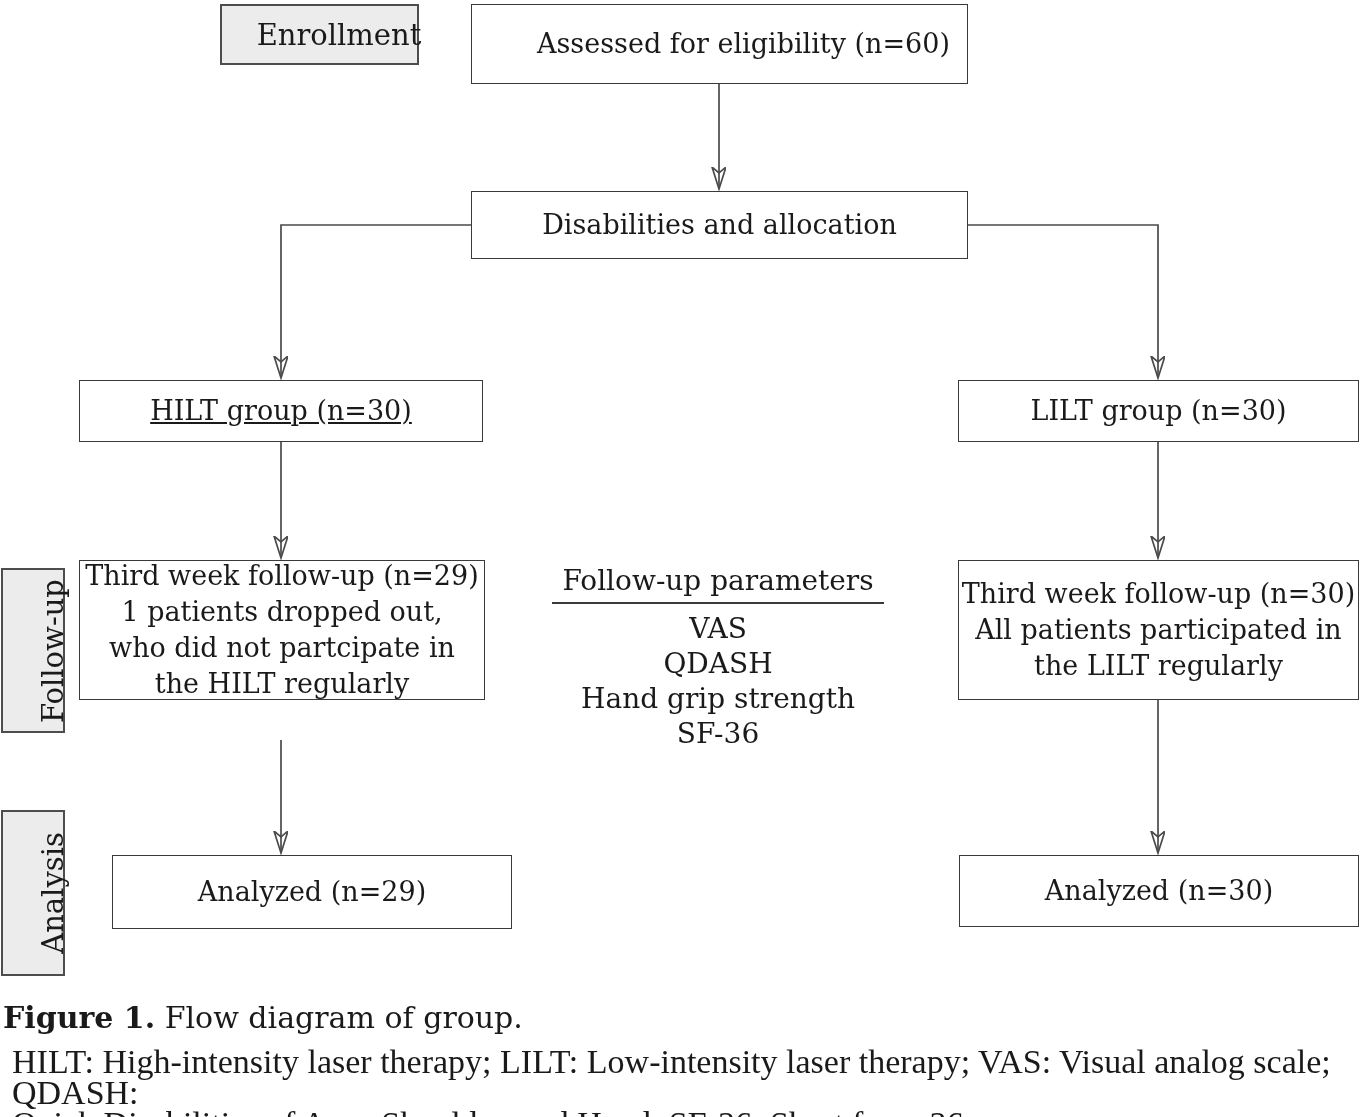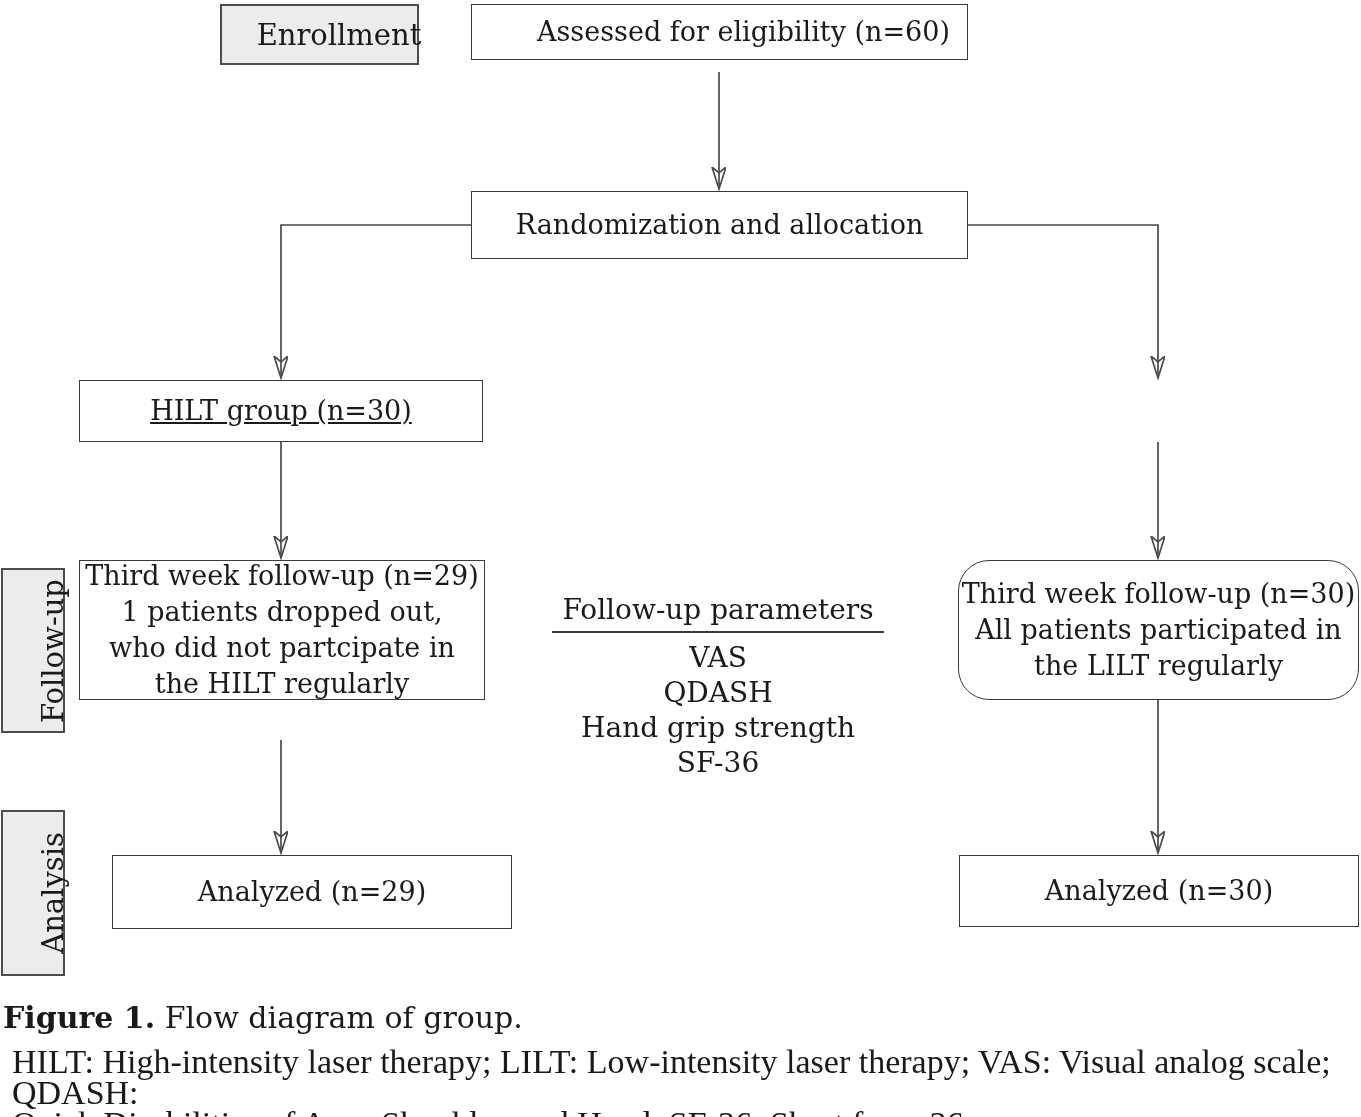--- a/index.html
+++ b/index.html
@@ -35,34 +35,34 @@
     position:absolute;
     background:var(--stage-fill);
     border:2px solid var(--stage-border);
     display:flex;align-items:center;justify-content:center;
     font-size:29px;
     padding-left:39px;
   }
   .stage .vert{transform:rotate(-90deg);white-space:nowrap;}
   
   .stage-enrollment{left:220px;top:4px;width:199px;height:61px;}
-  .box-assessed{left:471px;top:4px;width:497px;height:56px;padding-left:48px;}
+  .box-assessed{left:471px;top:4px;width:497px;height:80px;padding-left:48px;}
   .box-randomization{left:471px;top:191px;width:497px;height:68px;}
   .box-hilt-group{left:79px;top:380px;width:404px;height:62px;text-decoration:underline;}
   .box-lilt-group{left:958px;top:380px;width:401px;height:62px;}
   .stage-followup{left:1px;top:568px;width:64px;height:165px;}
   .box-hilt-followup{left:79px;top:560px;width:406px;height:140px;}
-  .box-lilt-followup{left:958px;top:560px;width:401px;height:140px;border-radius:31px;}
+  .box-lilt-followup{left:958px;top:560px;width:401px;height:140px;}
   .stage-analysis{left:1px;top:810px;width:64px;height:166px;}
   .box-hilt-analyzed{left:80px;top:855px;width:400px;height:74px;margin-left:32px;}
   .box-lilt-analyzed{left:959px;top:855px;width:400px;height:72px;justify-content:center;}
   
   .params{
     position:absolute;left:520px;top:564px;width:396px;
-    text-align:center;font-size:28px;margin-top:29px;
+    text-align:center;font-size:28px;
   }
   .params-title{
     display:inline-block;
     border-bottom:2px solid var(--box-border);
     padding:0 10px 5px 10px;
   }
   .params-items{
     margin-top:7px;
     white-space:pre-line;
     line-height:35px;
@@ -103,27 +103,30 @@
 
   <div class="stage stage-enrollment">
     <span>Enrollment</span>
   </div>
 
   <div class="box box-assessed">
     <span>Assessed for eligibility (n=60)</span>
   </div>
 
   <div class="box box-randomization">
-    <span>Randomization and allocation</span>
+    <span>Disabilities and allocation</span>
   </div>
 
   <div class="box box-hilt-group">
     <span>HILT group (n=30)</span>
   </div>
 
+  <div class="box box-lilt-group">
+    <span>LILT group (n=30)</span>
+  </div>
 
   <div class="stage stage-followup">
     <span class="vert">Follow-up</span>
   </div>
 
   <div class="box box-hilt-followup">
     <span>Third week follow-up (n=29)
 1 patients dropped out,
 who did not partcipate in
 the HILT regularly</span>

